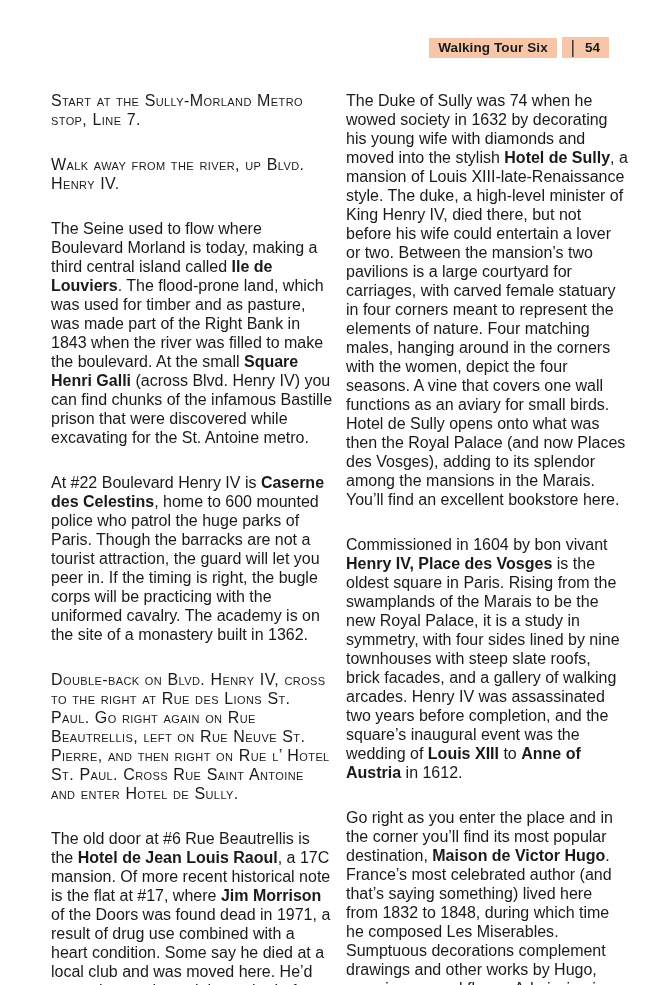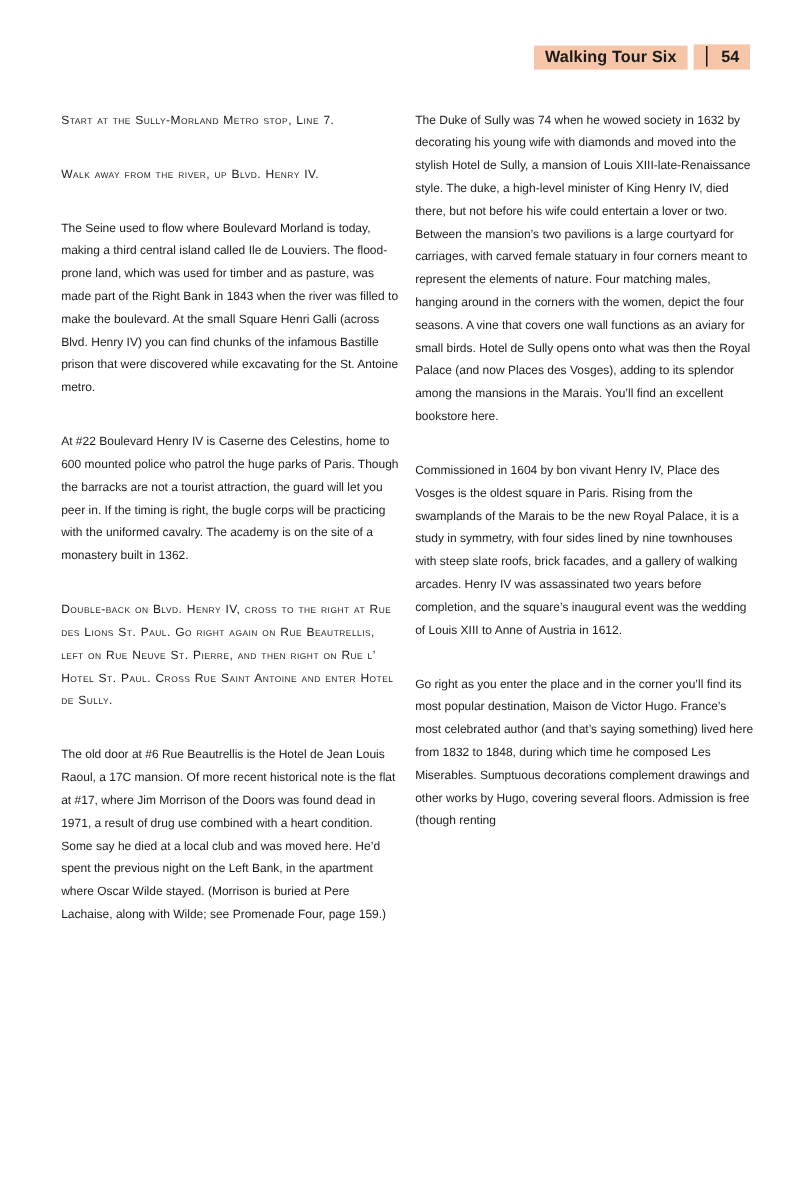--- a/index.html
+++ b/index.html
@@ -13,21 +13,21 @@
     height: 985px;
     background: #ffffff;
     overflow: hidden;
     font-family: "Liberation Sans", sans-serif;
     color: #1a1a1a;
   }
   
   .runhead {
     position: absolute;
     top: 37px;
-    right: 32px;
+    right: 48px;
     display: flex;
     align-items: center;
     gap: 5px;
     padding-left: 26px;
   }
   .hl {
     background: #f7c6a8;
     display: flex;
     align-items: center;
   }
@@ -55,30 +55,30 @@
     top: 91px;
     left: 51px;
     display: flex;
     gap: 13px;
   }
   .col {
     width: 282px;
   }
   .para {
     margin: 0 0 26px 0;
-    font-size: 10px;
+    font-size: 16px;
     line-height: 19px;
   }
   .para.instruction {
     font-variant: small-caps;
     letter-spacing: 0.4px;
     word-spacing: 0.5px;
   }
   .seg { font-style: normal; font-weight: 400; }
-  .seg.bold { font-weight: 400; }
+  .seg.bold { font-weight: 700; }
   .seg.italic { }
 </style>
 </head>
 <body>
 
 <div class="page">
 
   <header class="runhead">
     <span class="hl hl-tour" style="background: rgb(247, 198, 168);">Walking Tour Six</span>
     <span class="hl hl-page" style="background: rgb(247, 198, 168);">

